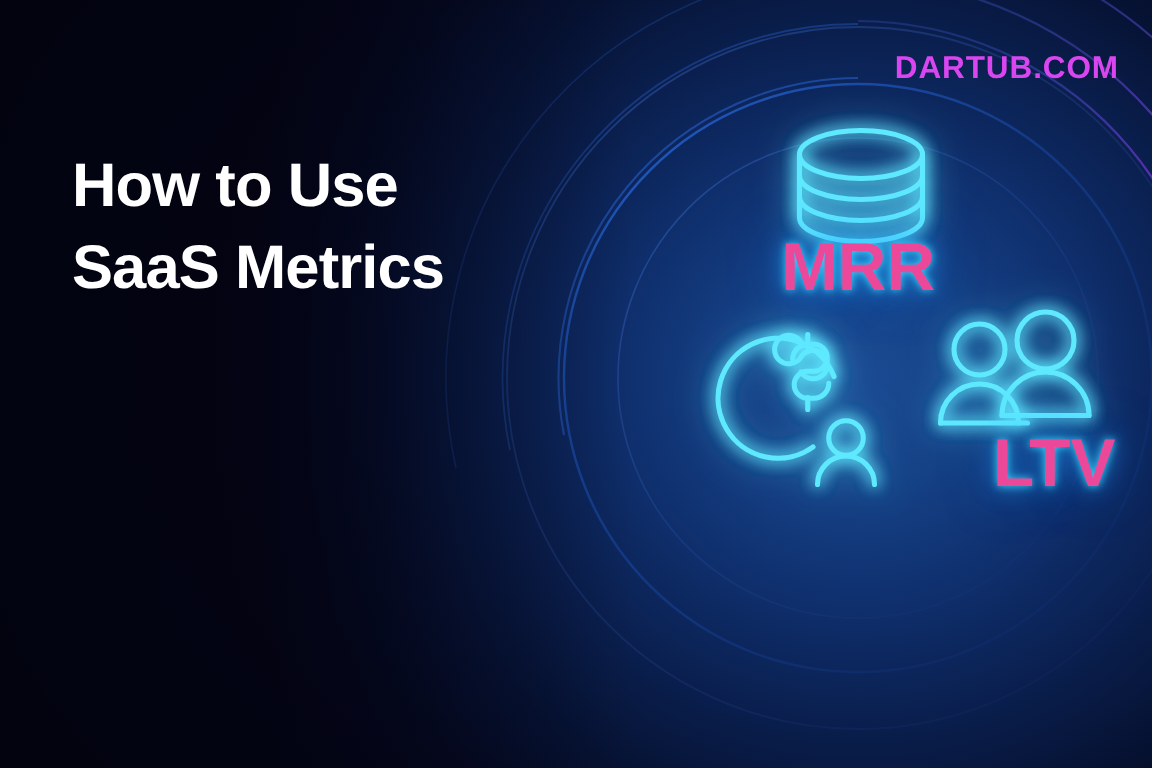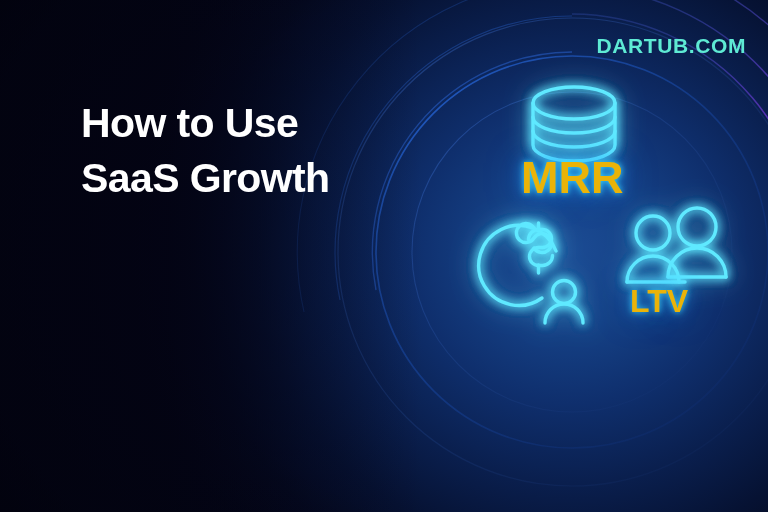--- a/index.html
+++ b/index.html
@@ -49,51 +49,50 @@
     position: absolute;
     left: 48px;
     top: 96px;
     width: 392px;
     color: #ffffff;
     font-size: 41px;
     font-weight: bold;
     line-height: 55px;
     letter-spacing: -0.6px;
     z-index: 6;
-    margin-left: 33px;
   }
   .headline .ln { display: block; white-space: nowrap; }
 
   
   .brand {
     position: absolute;
     right: 22px;
     top: 34px;
-    color: #5eead4;
+    color: #d946ef;
     font-size: 21px;
     font-weight: bold;
     letter-spacing: 0.6px;
     z-index: 7;
   }
 
   
   .metric-label {
     position: absolute;
-    color: #eab308;
+    color: #ec4899;
     font-weight: bold;
     letter-spacing: 0px;
     z-index: 6;
     text-shadow:
       0 0 6px rgba(60,220,255,0.95),
       0 0 16px rgba(40,170,255,0.8),
       0 0 34px rgba(20,120,255,0.55);
   }
   #label-mrr { left: 521px; top: 152px; font-size: 45px; }
   #label-cac { left: 484px; top: 323px; font-size: 45px; }
-  #label-ltv { left: 630px; top: 283px; font-size: 32px; }
+  #label-ltv { left: 662px; top: 283px; font-size: 45px; }
 </style>
 </head>
 <body>
 
 <div id="canvas">
 
   <div class="bg-base"></div>
 
   <svg class="svg-layer" viewBox="0 0 768 512" xmlns="http://www.w3.org/2000/svg">
     <defs>
@@ -167,19 +166,19 @@
       <circle cx="697" cy="227" r="19"></circle>
       <path d="M 668 277 a 29 29 0 0 1 58 0"></path>
       <line x1="668" y1="277" x2="726" y2="277"></line>
     </g>
   </svg>
 
   <div class="brand">DARTUB.COM</div>
 
   <div class="headline">
     <span class="ln">How to Use</span>
-    <span class="ln">SaaS Growth</span>
+    <span class="ln">SaaS Metrics</span>
   </div>
 
   <div class="metric-label" id="label-mrr">MRR</div>
   <div class="metric-label" id="label-ltv">LTV</div>
 
 </div>
 
 </body></html>

